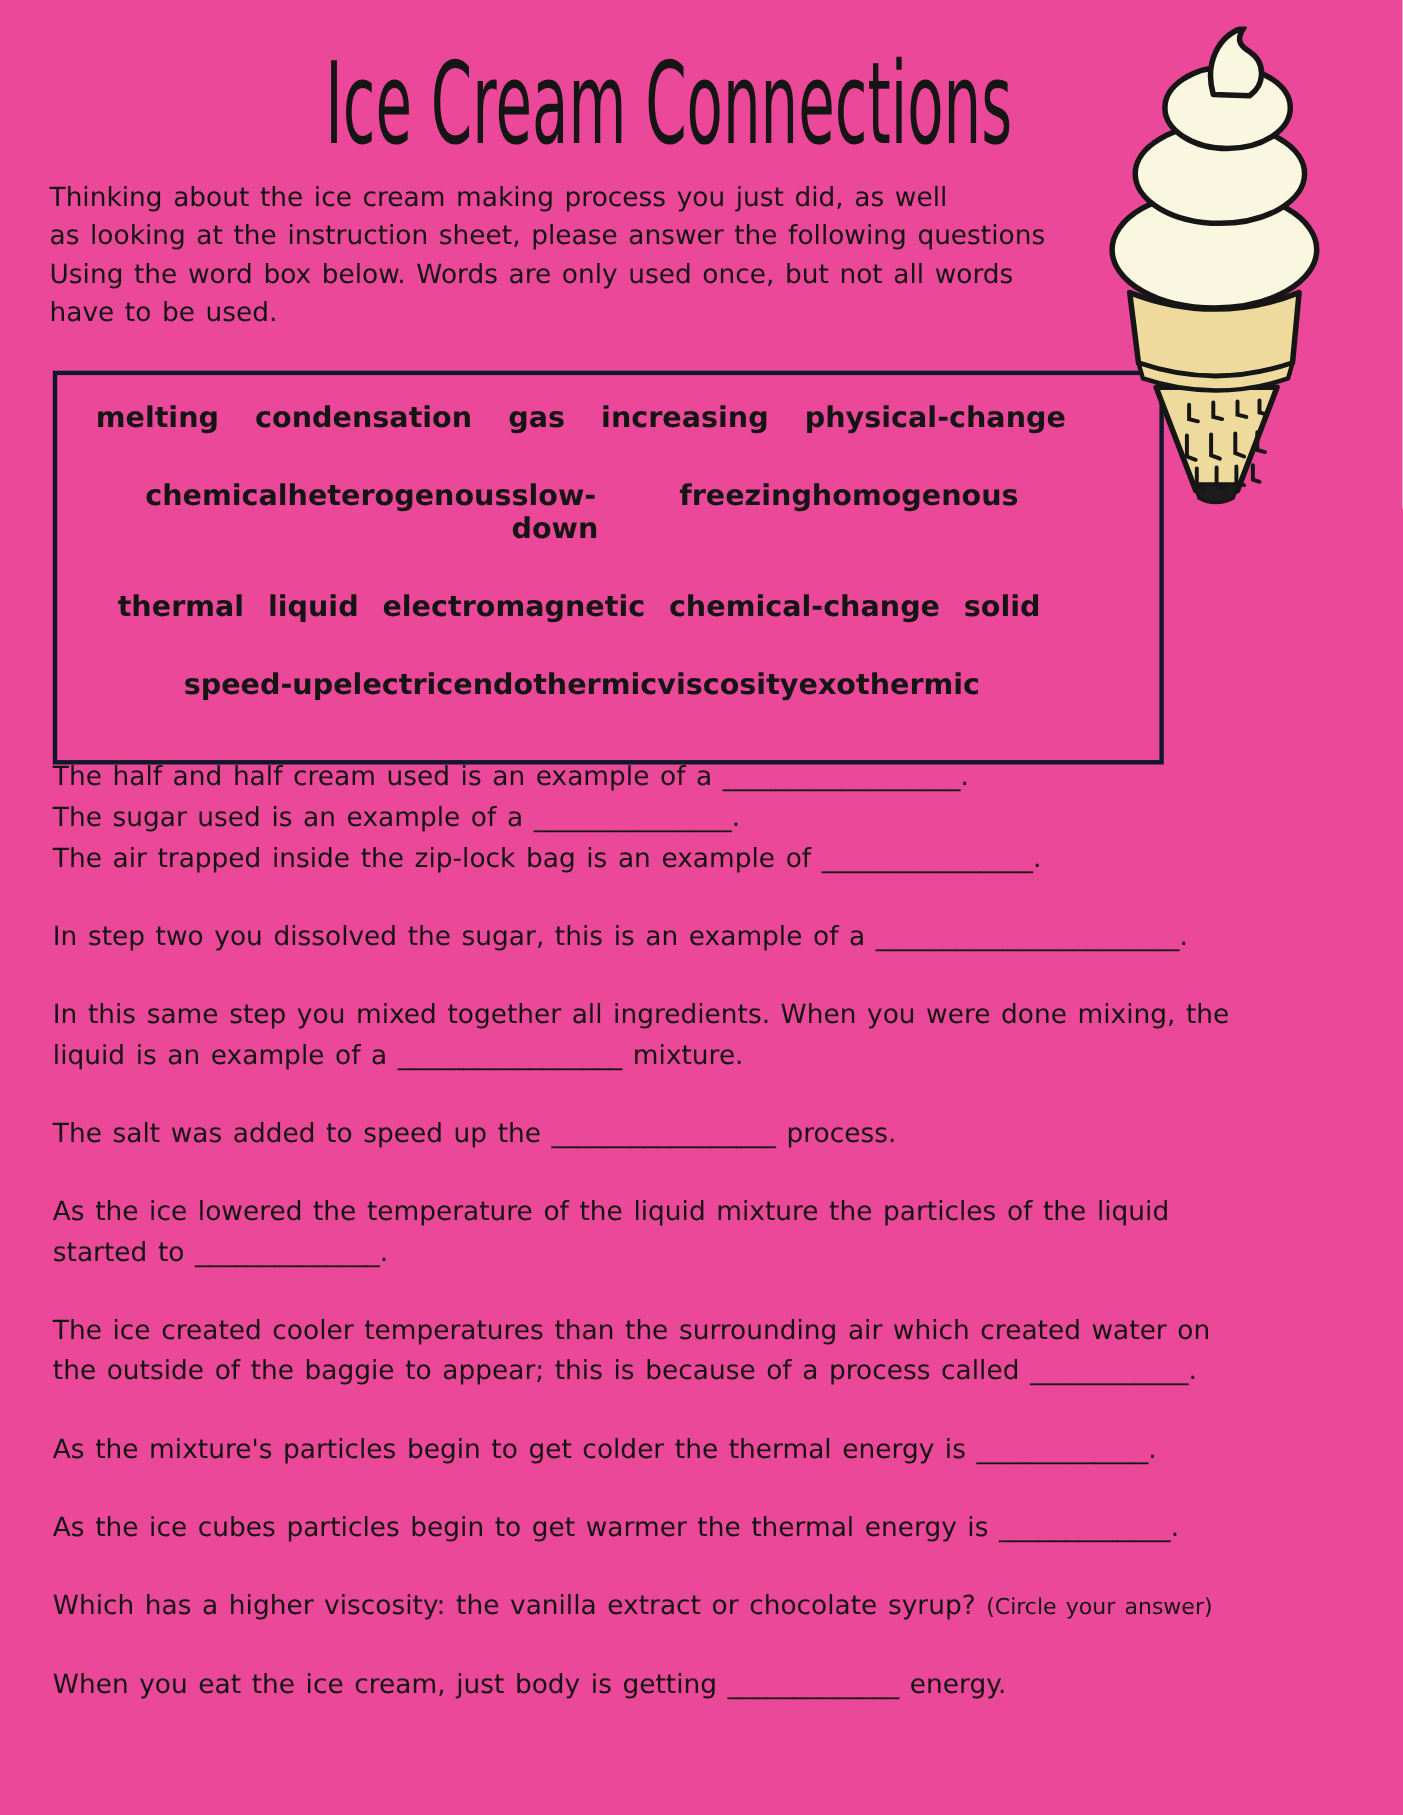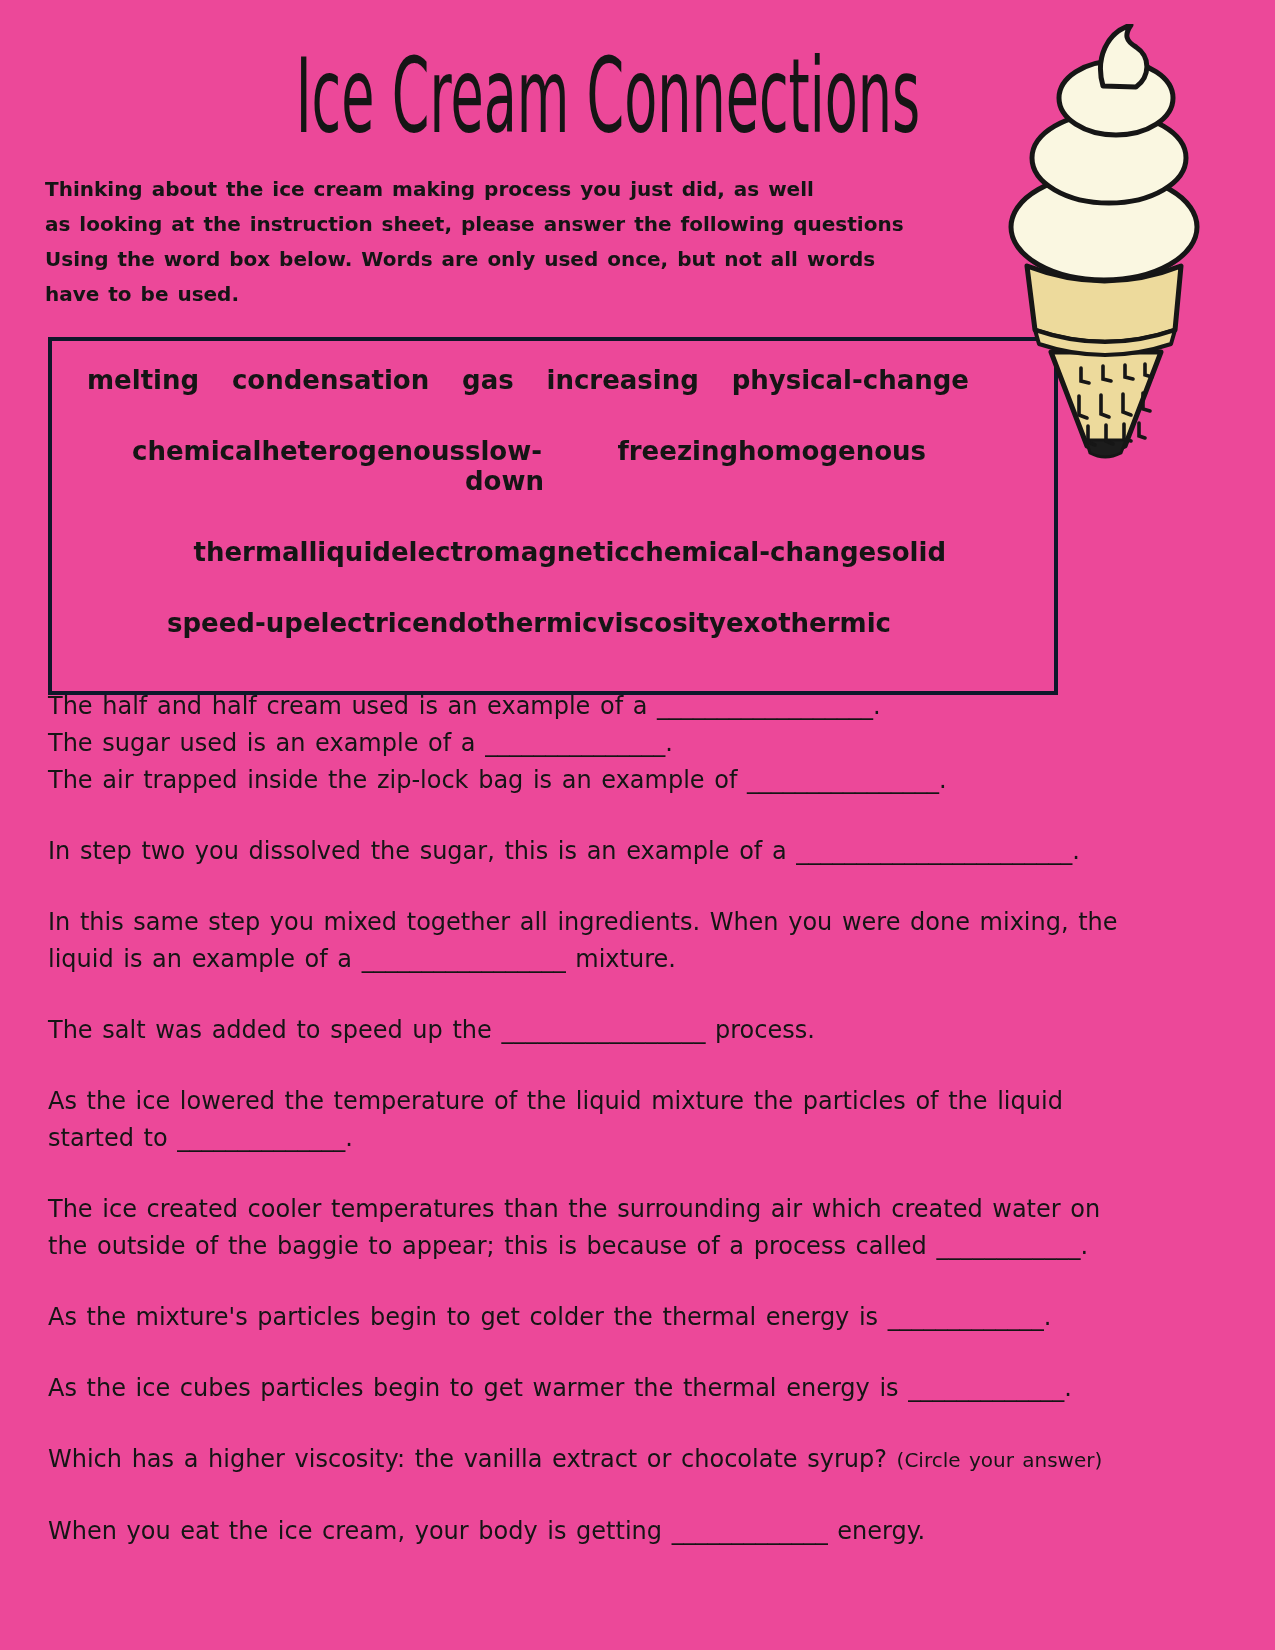--- a/index.html
+++ b/index.html
@@ -21,41 +21,41 @@
     display:inline-block;
     font-size:60px;
     font-weight:500;
     letter-spacing:0px;
     transform:translateX(-30px) scale(0.90,1.72);
     transform-origin:50% 88%;
     white-space:nowrap;
   }
   
   .intro{
-    position:absolute;left:45px;top:172px;width:980px;
-    font-size:20px;line-height:35px;font-weight:700;
+    position:absolute;left:45px;top:162px;width:980px;
+    font-size:24px;line-height:35px;font-weight:400;
     word-spacing:2px;
   }
   .intro-line{white-space:nowrap;}
   
   .word-box{
     position:absolute;left:48px;top:337px;width:1002px;height:326px;
     border:4px solid #0f172a;
     box-sizing:content-box;
     padding-top:24px;
   }
   .wb-row{
     display:flex;justify-content:space-between;
     font-weight:bold;font-size:26px;line-height:30px;
     margin-bottom:41px;
   }
   .wb-row:last-child{margin-bottom:0;}
   .wb-row.r1{padding-left:35px;padding-right:85px;}
   .wb-row.r2{padding-left:80px;padding-right:128px;}
-  .wb-row.r3{padding-left:43px;padding-right:108px;justify-content:flex-end;}
+  .wb-row.r3{padding-left:55px;padding-right:108px;}
   .wb-row.r4{padding-left:85px;padding-right:133px;justify-content:center;}
   .wb-row.r2 .pair{display:flex;gap:14px;}
   
   .questions{
     position:absolute;left:48px;top:688px;width:1210px;
     font-size:24px;line-height:37px;font-weight:500;
     word-spacing:2px;
   }
   .q-block{margin-bottom:34px;}
   .q-line{white-space:nowrap;}
@@ -141,21 +141,21 @@
     <div class="q-block">
       <div class="q-line">As the mixture's particles begin to get colder the thermal energy is _____________.</div>
     </div>
     <div class="q-block">
       <div class="q-line">As the ice cubes particles begin to get warmer the thermal energy is _____________.</div>
     </div>
     <div class="q-block">
       <div class="q-line"><span>Which has a higher viscosity: the vanilla extract or chocolate syrup?</span> <span class="q-note">(Circle your answer)</span></div>
     </div>
     <div class="q-block">
-      <div class="q-line">When you eat the ice cream, your body is getting _____________ energy.</div>
+      <div class="q-line">When you eat the ice cream, just body is getting _____________ energy.</div>
     </div>
   </div>
 
   <svg class="cone-art" viewBox="0 0 235 440" xmlns="http://www.w3.org/2000/svg">
 
     <path d="M66 328 L176 328 L140 422 Q120 431 102 422 Z" fill="#EDDA9C" stroke="#161616" stroke-width="5" stroke-linejoin="round"></path>
 
     <path d="M101 416 L141 416 L136 429 Q120 437 105 429 Z" fill="#1c1c1c" stroke="#161616" stroke-width="3"></path>
 
     <g fill="none" stroke="#161616" stroke-width="3.6" stroke-linecap="round">

